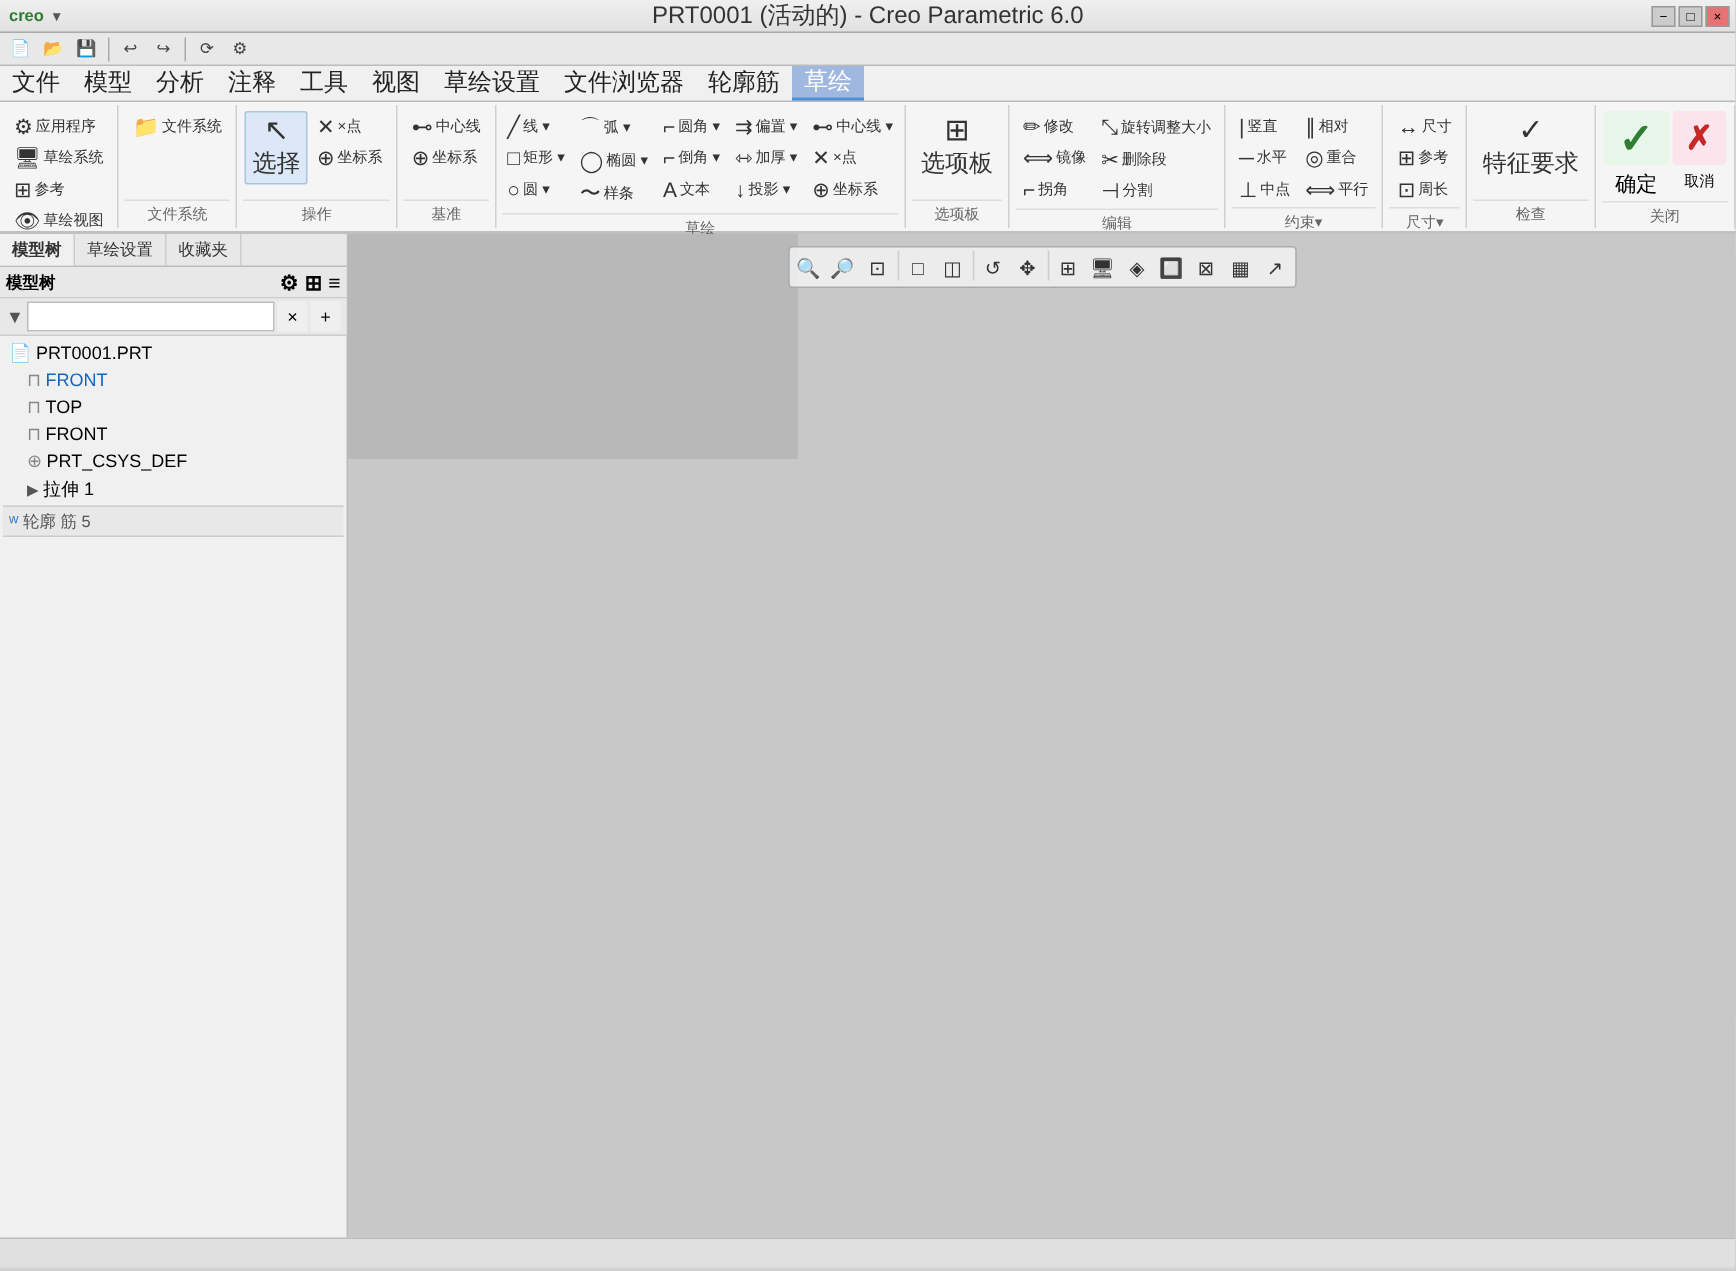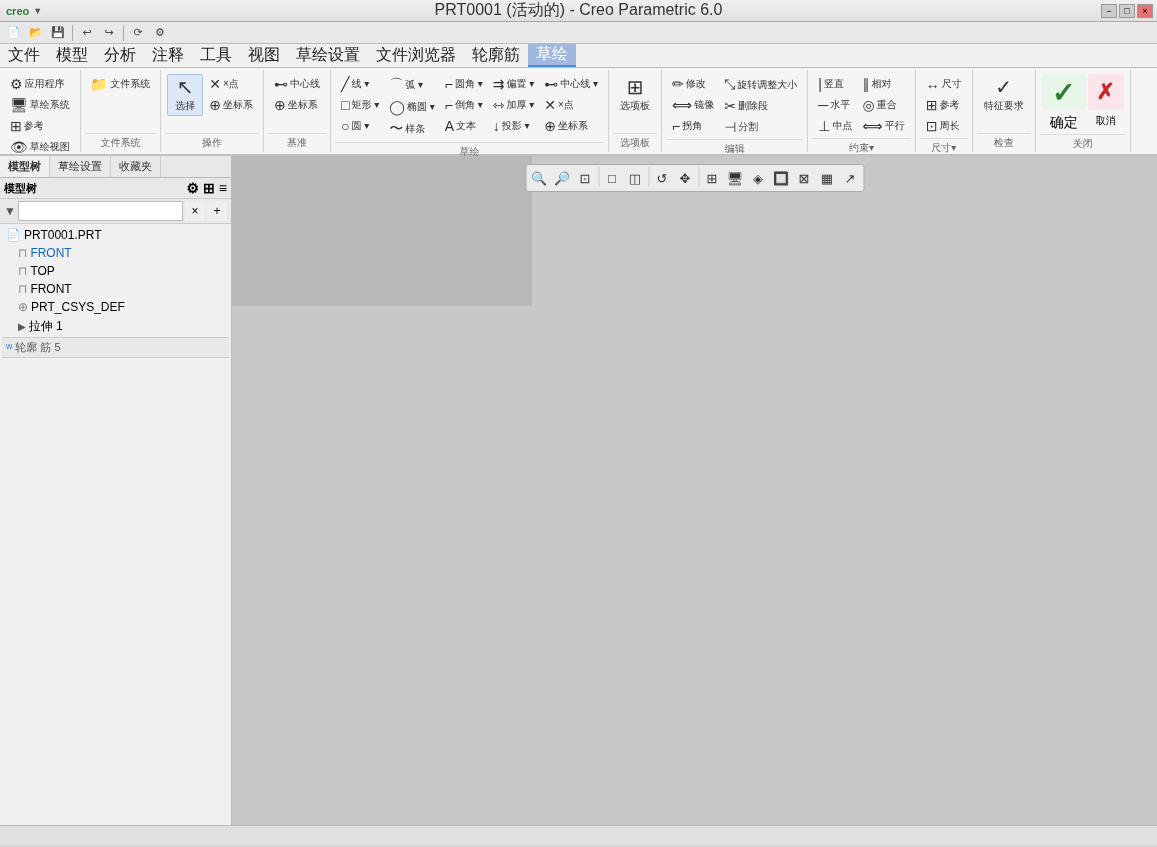--- a/index.html
+++ b/index.html
@@ -102,21 +102,21 @@
       padding: 2px 4px;
       cursor: pointer;
       border: 1px solid transparent;
       border-radius: 2px;
       min-width: 36px;
       font-size: 10px;
       color: #333;
       gap: 2px;
     }
     .rb-btn .rb-icon { font-size: 20px; line-height: 1; }
-    .rb-btn .rb-label { font-size: 10px; text-align: center; white-space: nowrap; }
+    .rb-btn .rb-label { font-size: 16px; text-align: center; white-space: nowrap; }
 
     .rb-btn-small {
       display: flex;
       align-items: center;
       padding: 1px 3px;
       cursor: pointer;
       border: 1px solid transparent;
       border-radius: 2px;
       font-size: 10px;
       color: #333;

